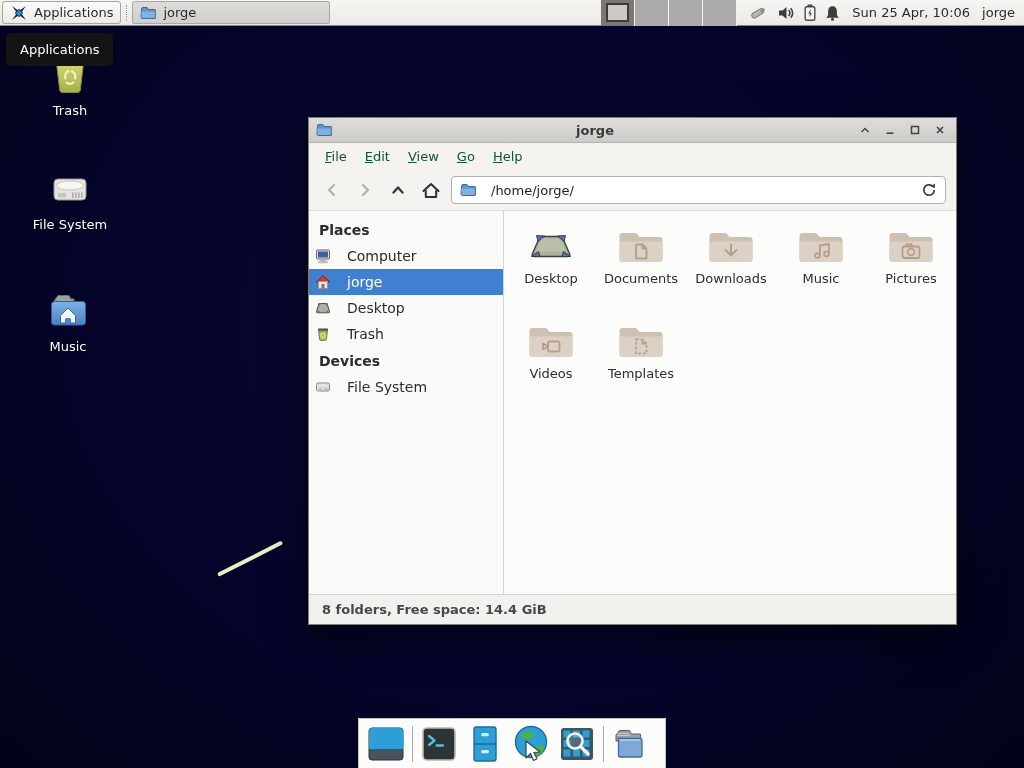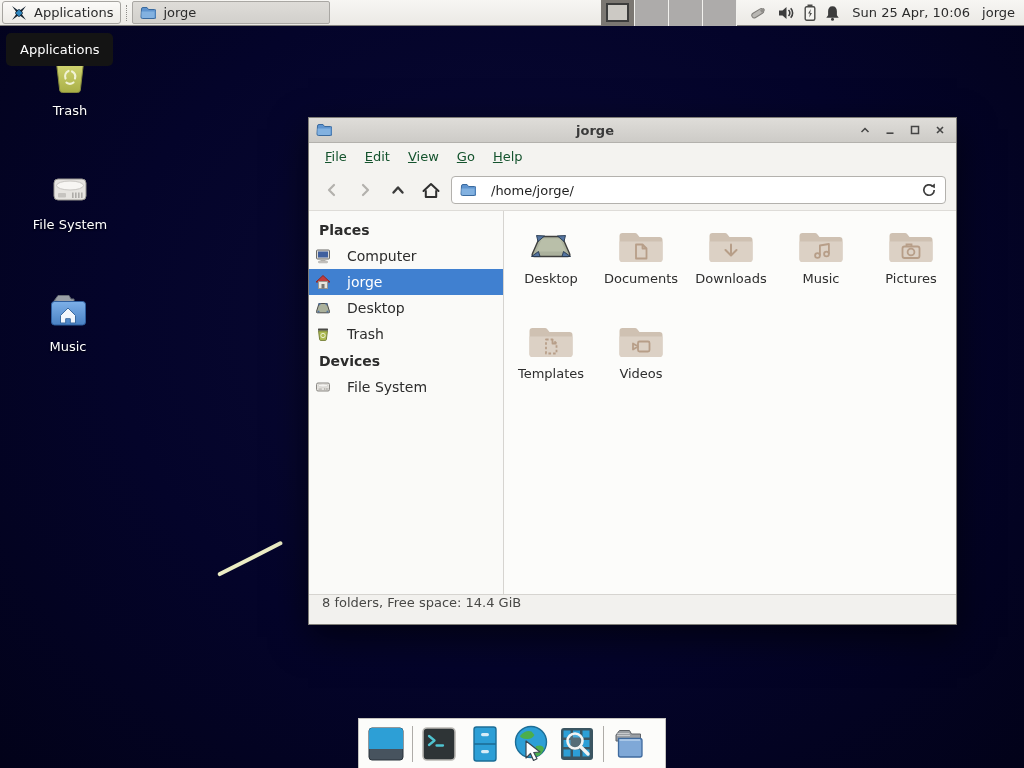--- a/index.html
+++ b/index.html
@@ -61,21 +61,21 @@
     padding-top:5px;font-size:14px;color:#2c2c2c;}
   .sb-header{font-weight:bold;padding:6px 10px 5px;}
   .sb-item{height:26px;display:flex;align-items:center;gap:16px;padding-left:6px;}
   .sb-item.selected{background:#4080d0;color:#fff;}
   .main{flex:1;background:#fcfcfa;padding:13px 0 0 2px;}
   .fgrid{display:grid;grid-template-columns:repeat(5,90px);grid-auto-rows:95px;}
   .fcell{display:flex;flex-direction:column;align-items:center;padding-top:2px;
     font-size:13px;color:#2e2e2e;}
   .fcell svg{margin-bottom:3px;}
   .statusbar{height:29px;flex:0 0 29px;background:#f2f1ee;border-top:1px solid #d6d4d0;
-    display:flex;align-items:flex-start;padding-left:13px;font-size:13px;color:#484846;}
+    display:flex;align-items:center;padding-left:13px;font-size:13px;color:#484846;font-weight:bold;}
 
   
   #debian{position:absolute;left:452px;top:658px;color:#fff;font-size:42px;line-height:1.1;
     z-index:3;letter-spacing:0;}
   #debian .ichar{position:relative;display:inline-block;}
   #debian .ichar::after{content:"";position:absolute;left:50%;top:7px;width:8px;height:8px;
     background:#c41048;transform:translateX(-50%) rotate(45deg);}
 
   
   #artifact{position:absolute;left:218px;top:573px;width:72px;height:4px;background:#ecedc4;
@@ -399,38 +399,38 @@
               </g>
             </svg>
             <span>Pictures</span>
           </div>
 
 
           <div class="fcell">
             <svg width="48" height="42" viewBox="0 0 48 42">
               <path d="M2.5 10 q0-3 3-3 h12.5 q1.3 0 2.1 1 l2.4 3 h20 q3 0 3 3 v19 q0 3-3 3 h-37 q-3 0-3-3z" fill="#cfc1b2"></path>
               <path d="M2.5 15.5 h43 v17.5 q0 3-3 3 h-37 q-3 0-3-3z" fill="#dcd1c5"></path>
+              <g stroke="#b79e88" fill="none" stroke-width="1.8" stroke-linejoin="round">
+                <rect x="21" y="20.5" width="11.5" height="10" rx="1.5"></rect>
+                <polygon points="16,22.5 21,25.5 16,28.5"></polygon>
+              </g>
+            </svg>
+            <span>Videos</span>
+          </div>
+
+          <div class="fcell">
+            <svg width="48" height="42" viewBox="0 0 48 42">
+              <path d="M2.5 10 q0-3 3-3 h12.5 q1.3 0 2.1 1 l2.4 3 h20 q3 0 3 3 v19 q0 3-3 3 h-37 q-3 0-3-3z" fill="#cfc1b2"></path>
+              <path d="M2.5 15.5 h43 v17.5 q0 3-3 3 h-37 q-3 0-3-3z" fill="#dcd1c5"></path>
               <g stroke="#b79e88" stroke-width="1.8" fill="none" stroke-linejoin="round">
                 <path d="M19 18.5 h6.5 l4 4 v10 h-10.5z" stroke-dasharray="2.6 2"></path>
                   <path d="M25.5 18.5 v4 h4"></path>
               </g>
             </svg>
             <span>Templates</span>
-          </div>
-
-          <div class="fcell">
-            <svg width="48" height="42" viewBox="0 0 48 42">
-              <path d="M2.5 10 q0-3 3-3 h12.5 q1.3 0 2.1 1 l2.4 3 h20 q3 0 3 3 v19 q0 3-3 3 h-37 q-3 0-3-3z" fill="#cfc1b2"></path>
-              <path d="M2.5 15.5 h43 v17.5 q0 3-3 3 h-37 q-3 0-3-3z" fill="#dcd1c5"></path>
-              <g stroke="#b79e88" fill="none" stroke-width="1.8" stroke-linejoin="round">
-                <rect x="21" y="20.5" width="11.5" height="10" rx="1.5"></rect>
-                <polygon points="16,22.5 21,25.5 16,28.5"></polygon>
-              </g>
-            </svg>
-            <span>Videos</span>
           </div>
 
         </div>
       </div>
     </div>
 
     <div class="statusbar">
       <span>8 folders, Free space: 14.4 GiB</span>
     </div>
   </div>

